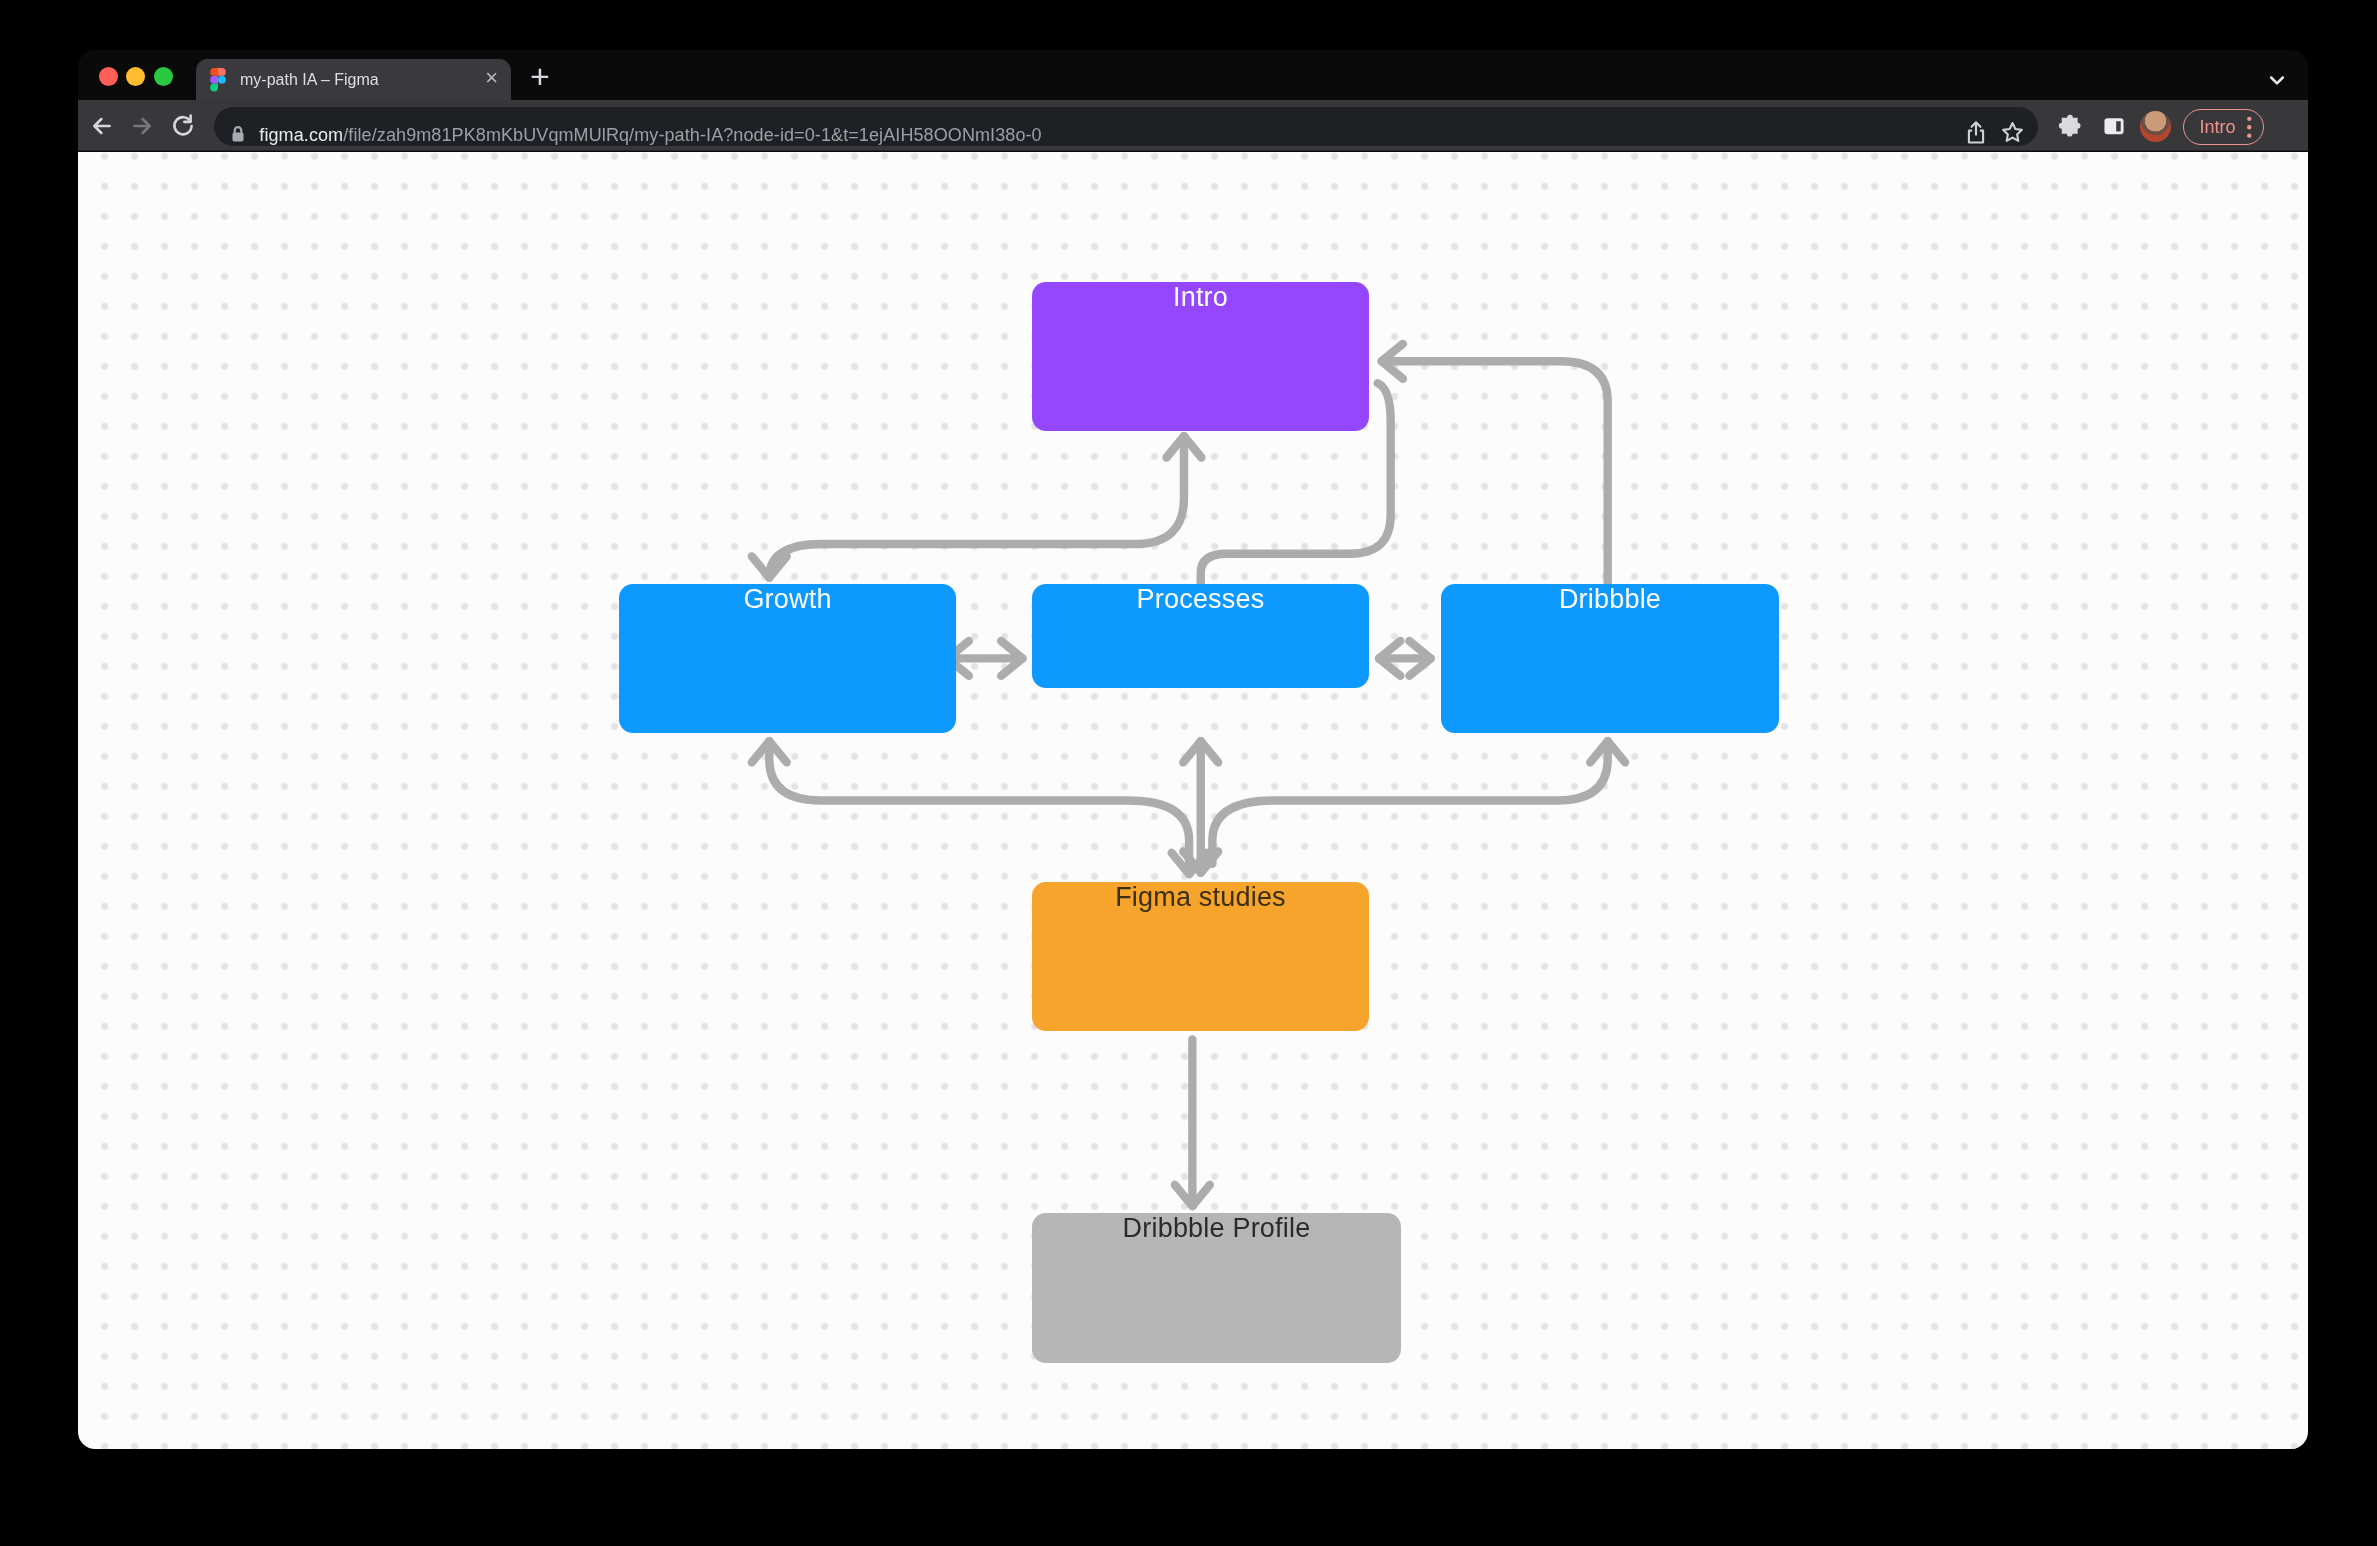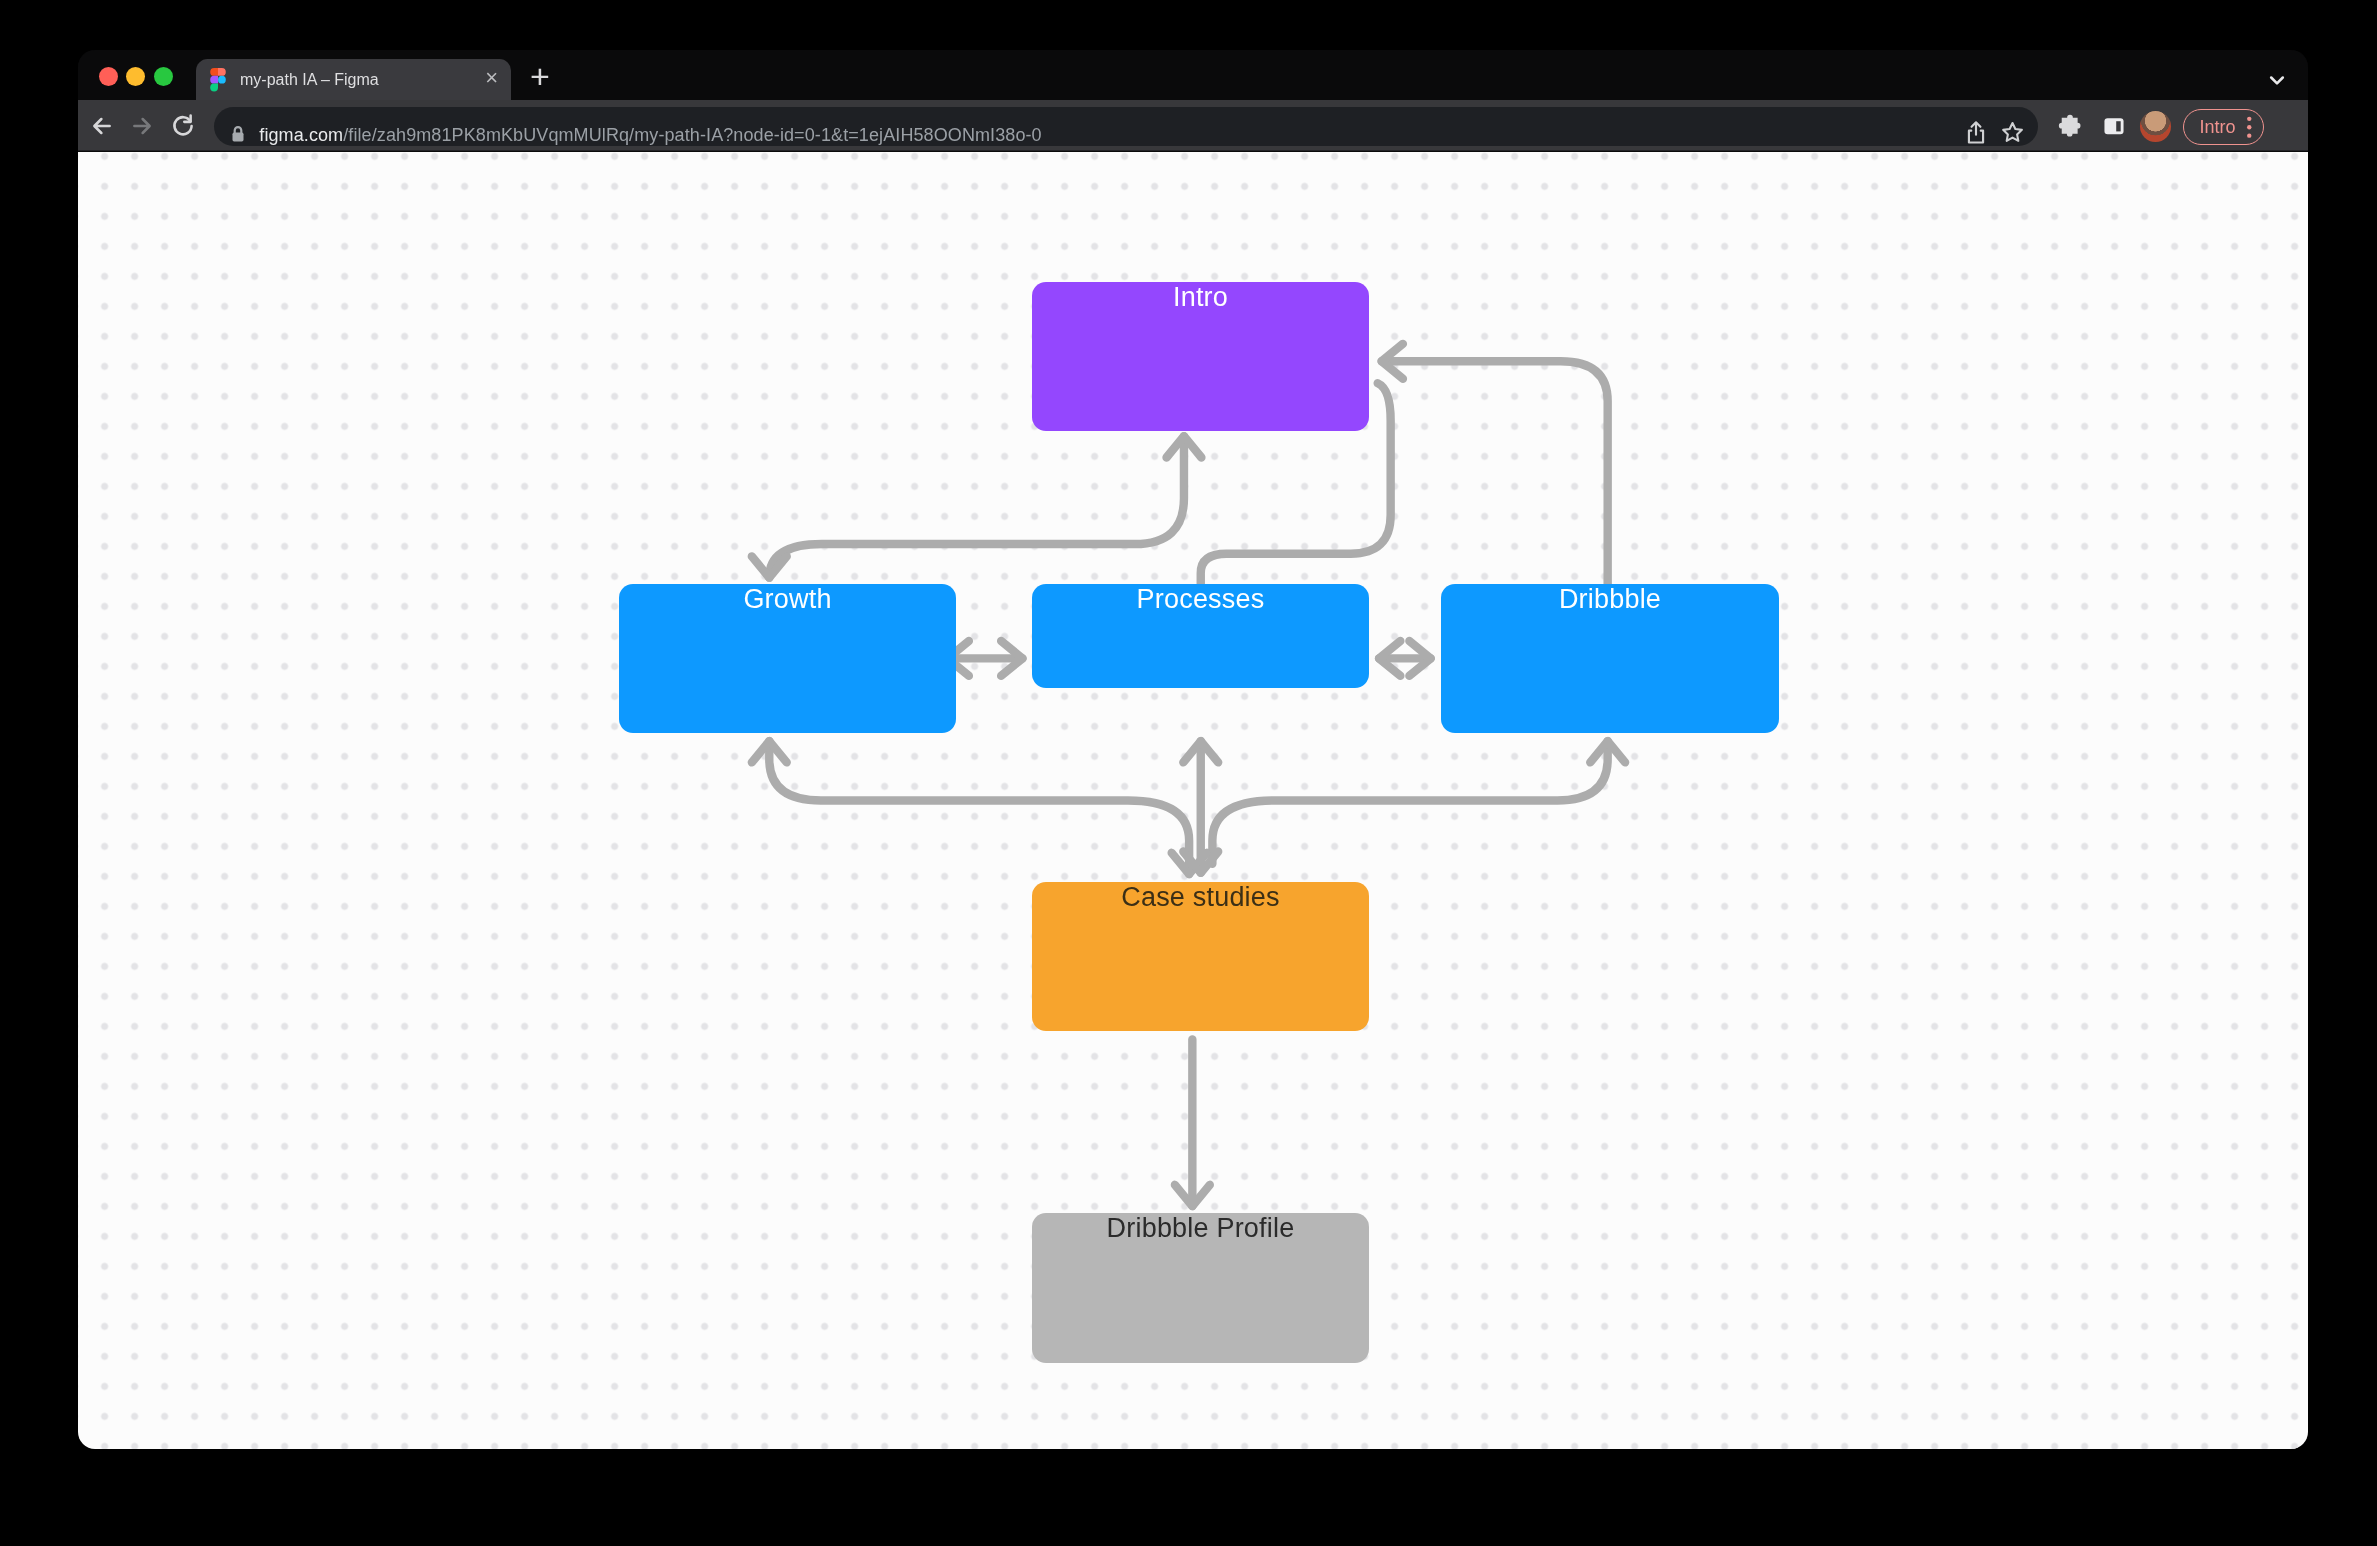--- a/index.html
+++ b/index.html
@@ -47,21 +47,21 @@
           background-size:30px 30px;background-position:11.6px 19.4px;}
   .edges{position:absolute;left:0;top:0;width:2230px;height:1297px;}
   .edge{fill:none;stroke:#ACACAC;stroke-width:13;stroke-linecap:round;stroke-linejoin:round;}
   .node{position:absolute;display:flex;align-items:flex-start;justify-content:center;
         border-radius:14px;font-size:27px;font-weight:500;letter-spacing:0.2px;}
   .n-intro{left:954px;top:130px;width:337px;height:149px;background:#9447FE;color:#FFFFFF;}
   .n-growth{left:523px;top:432px;width:337px;height:149px;background:#0D99FF;color:#FFFFFF;margin-left:18px;}
   .n-processes{left:954px;top:432px;width:337px;height:104px;background:#0D99FF;color:#FFFFFF;}
   .n-routines{left:1363px;top:432px;width:338px;height:149px;background:#0D99FF;color:#FFFFFF;}
   .n-case{left:954px;top:730px;width:337px;height:149px;background:#F7A42D;color:#3B2F16;}
-  .n-dribbble{left:954px;top:1061px;width:337px;height:150px;background:#B6B6B6;color:#2B2B2B;}
+  .n-dribbble{left:954px;top:1061px;width:369px;height:150px;background:#B6B6B6;color:#2B2B2B;}
 </style>
 </head>
 <body>
 
 <div class="window">
 
   <div class="tabstrip">
     <span class="light red"></span>
     <span class="light yellow"></span>
     <span class="light green"></span>
@@ -165,21 +165,21 @@
     <div class="node n-growth">
       <span>Growth</span>
     </div>
     <div class="node n-processes">
       <span>Processes</span>
     </div>
     <div class="node n-routines">
       <span>Dribbble</span>
     </div>
     <div class="node n-case">
-      <span>Case studies</span>
+      <span>Figma studies</span>
     </div>
     <div class="node n-dribbble">
       <span>Dribbble Profile</span>
     </div>
 
   </div>
 </div>
 
 
 </body></html>

